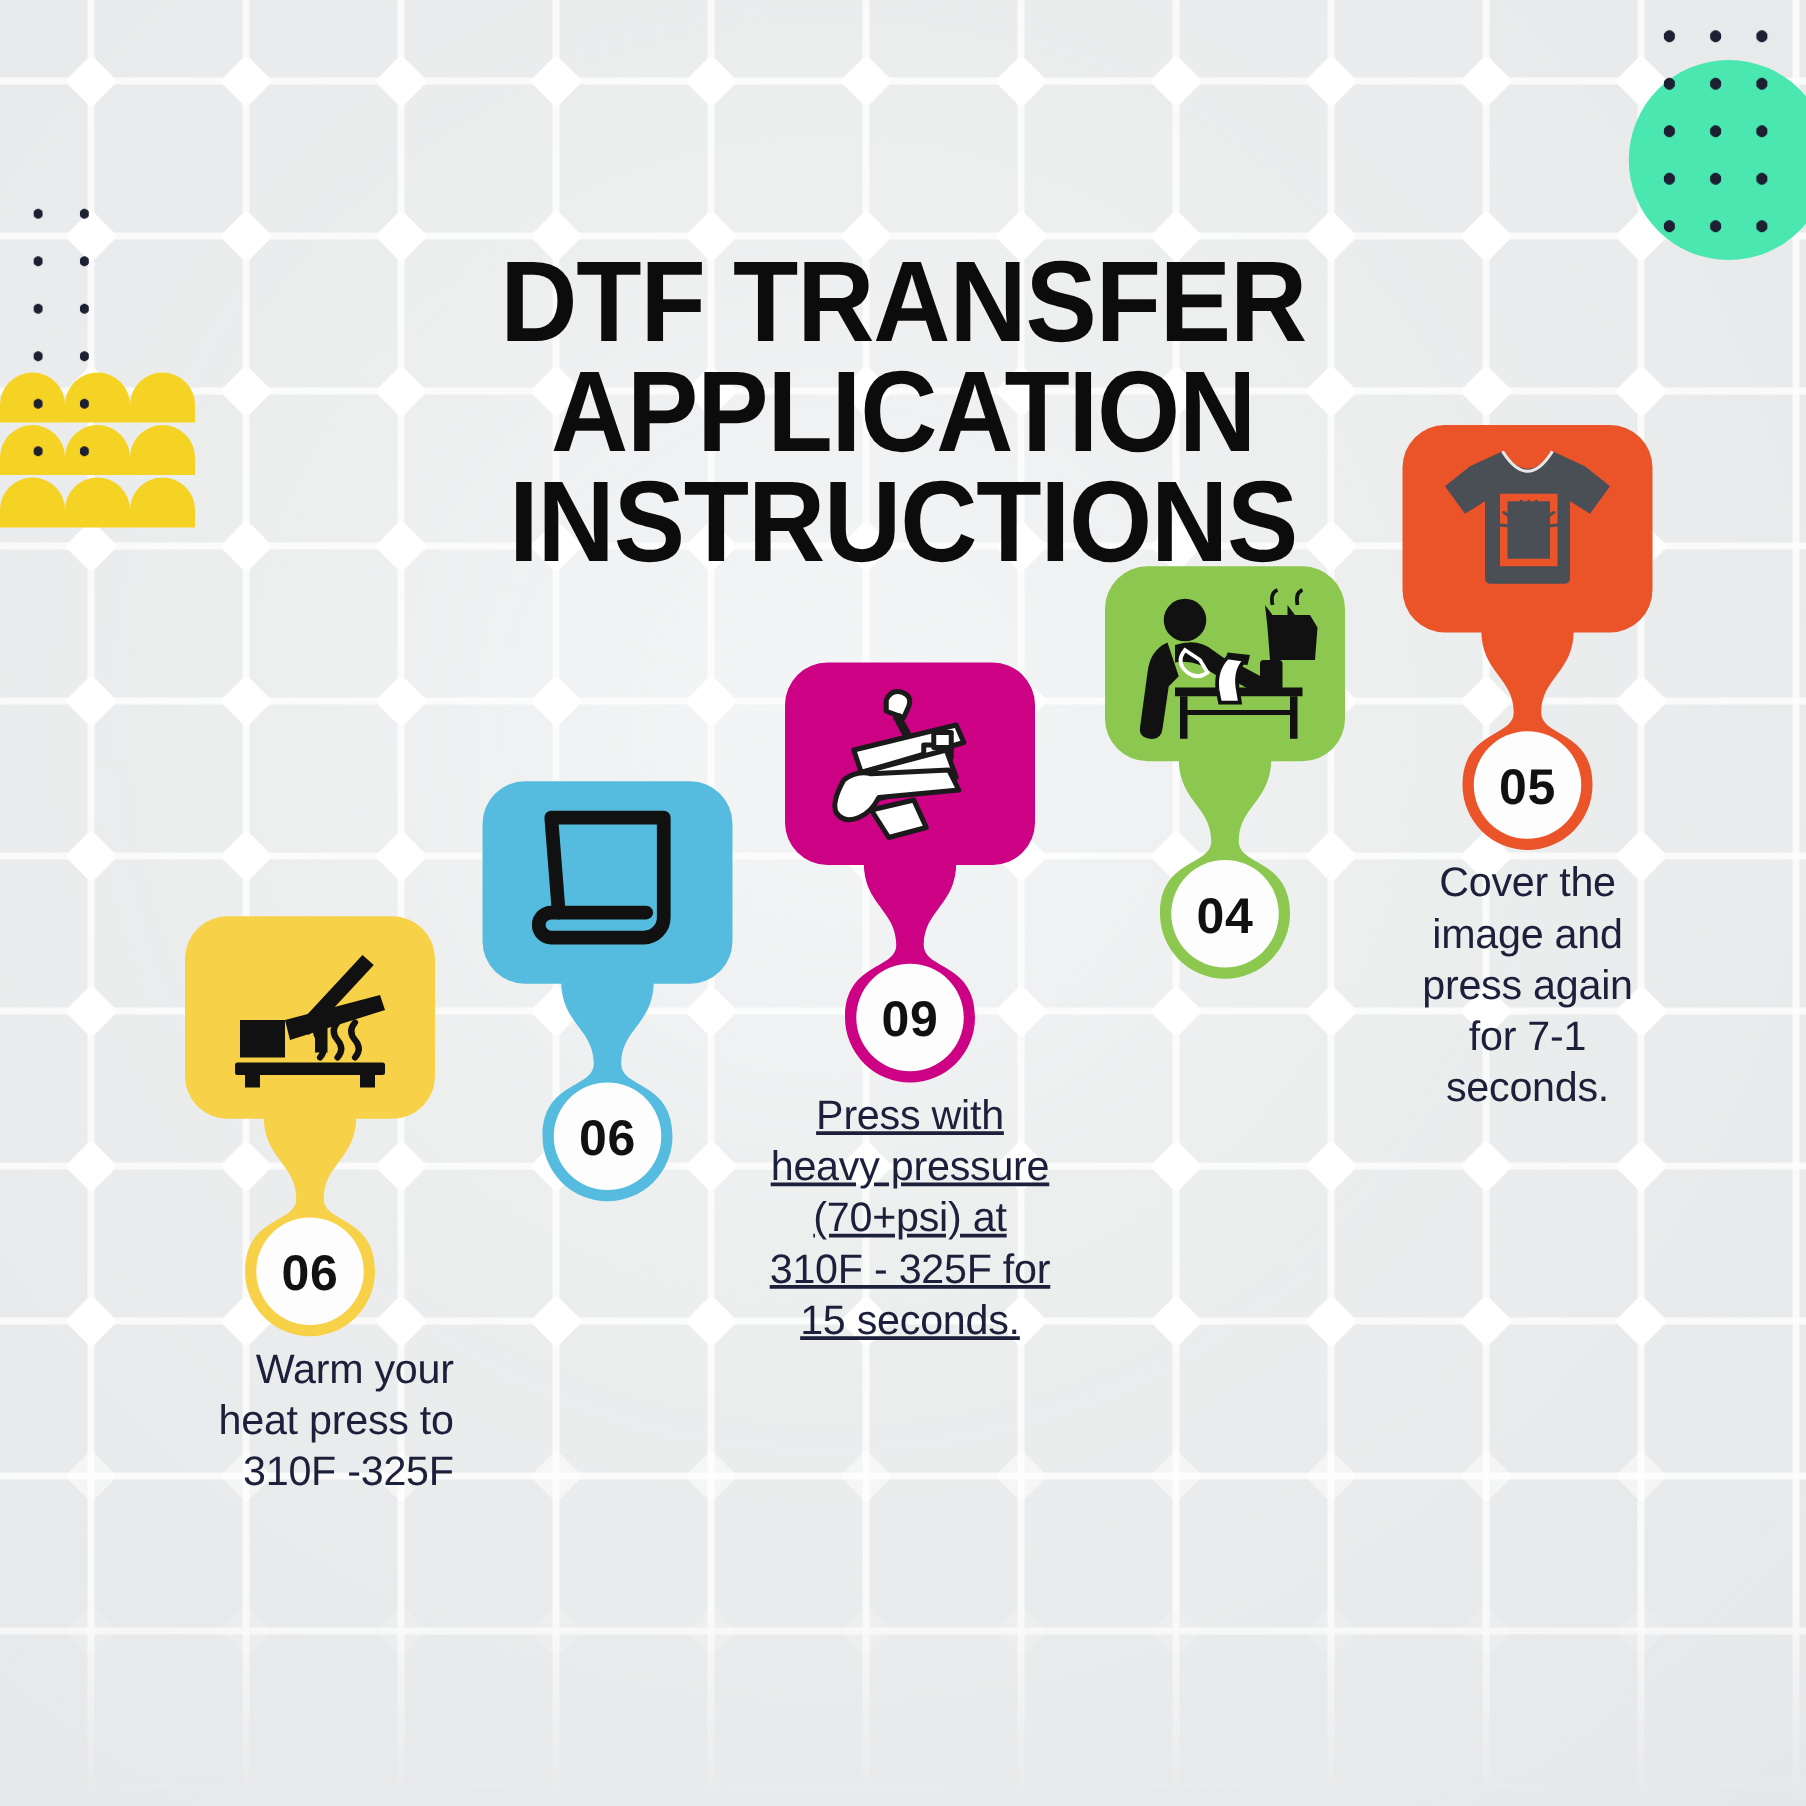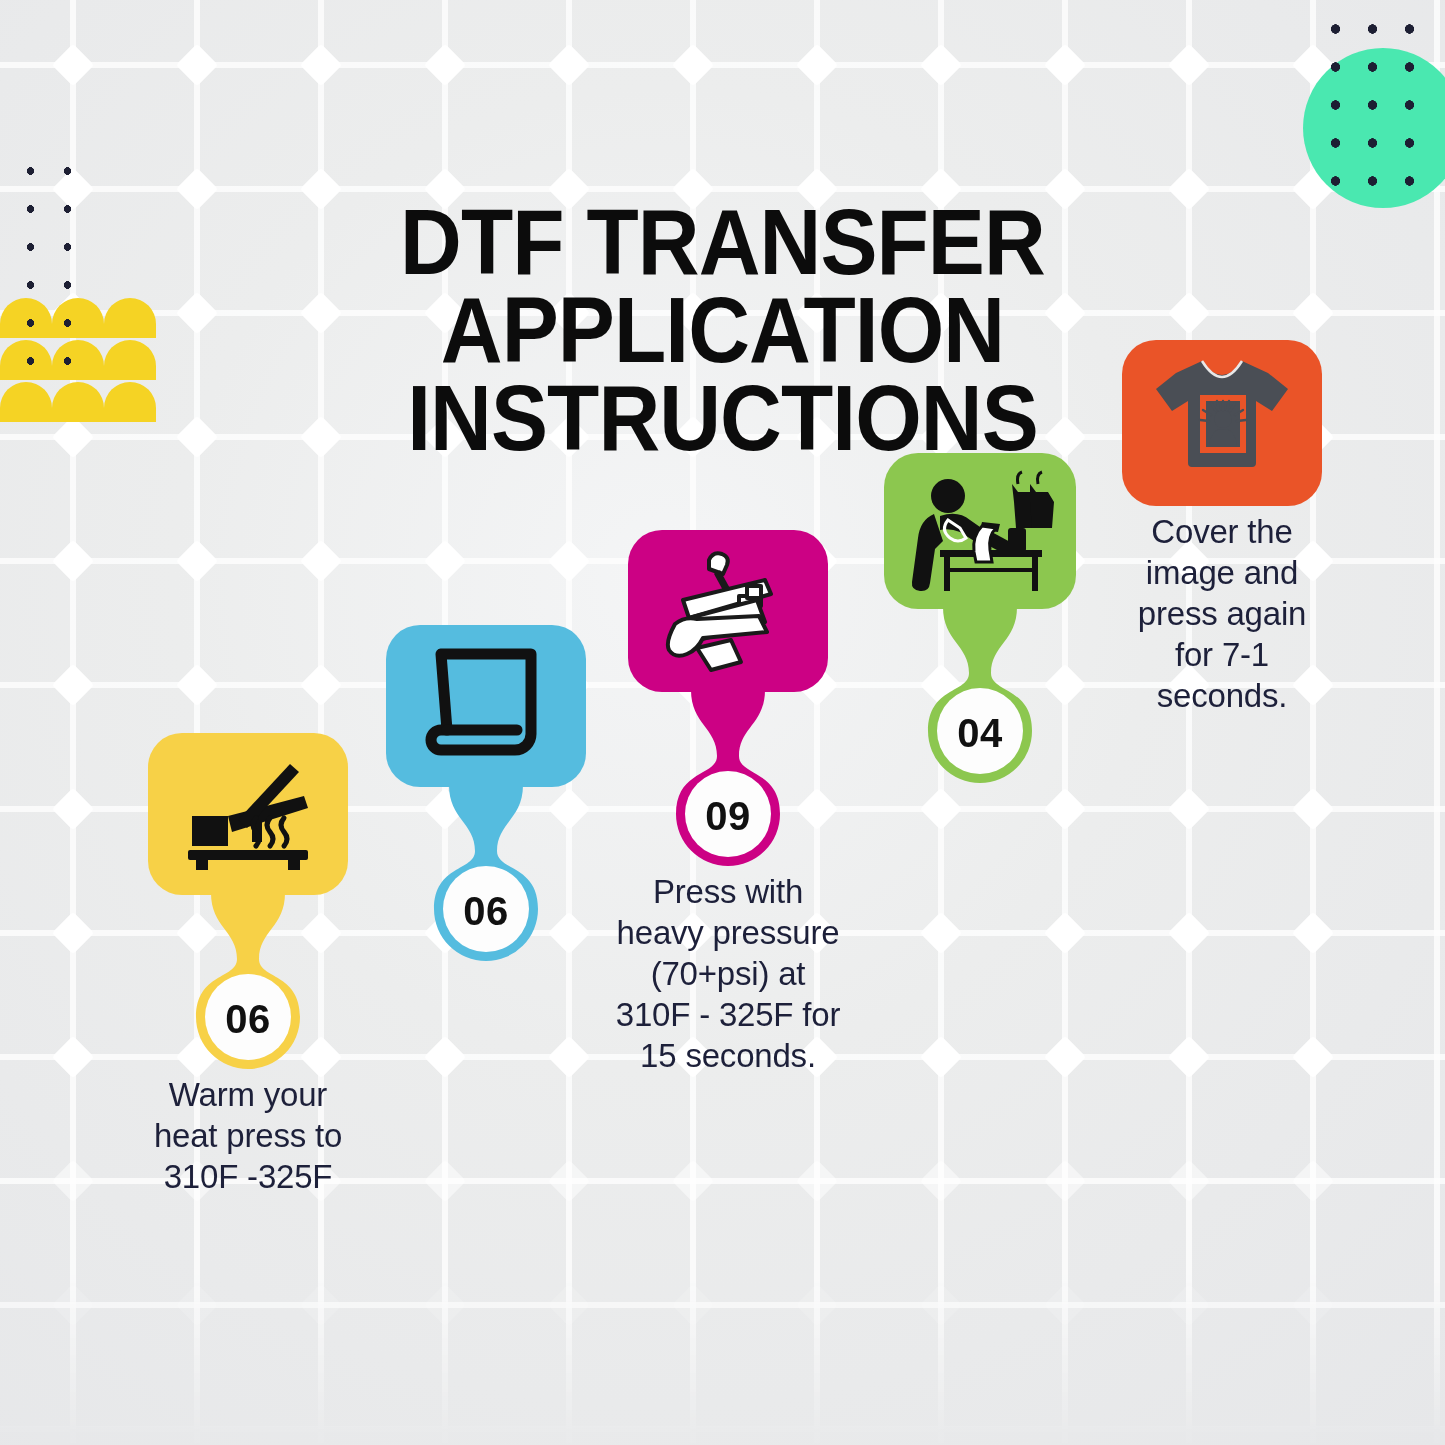--- a/index.html
+++ b/index.html
@@ -286,21 +286,21 @@
     C 87 34, 113 38, 113 66
     C 113 86, 72 80, 72 124
     A 52 52 0 1 0 176 124
     C 176 80, 135 86, 135 66
     C 135 38, 161 34, 161 0
     Z" fill="#F7D147"></path>
     <circle cx="124" cy="124" r="43" fill="#fdfdfd"></circle>
   </svg>
           <div class="num" style="top: 104px; font-size: 40px;">06</div>
         </div>
-        <div class="caption" style="width: 230px; margin-left: auto; margin-right: auto;">Warm your heat press to 310F -325F</div>
+        <div class="caption" style="width: 230px; margin-left: auto; margin-right: auto; text-align: right;">Warm your heat press to 310F -325F</div>
       </div>
       <div class="step" style="left: 362px; top: 625px;">
         <div class="tile" style="background: rgb(85, 188, 223); width: 200px; height: 162px;">
           <svg width="122" height="120" viewBox="0 0 122 120">
       <path d="M16 8 h90 v80 a16 16 0 0 1 -16 16 h-74 a10 10 0 0 1 0 -20 h6 z" fill="none" stroke="#111" stroke-width="11" stroke-linejoin="round"></path>
       <path d="M22 84 h70" stroke="#111" stroke-width="11" stroke-linecap="round"></path>
     </svg>
         </div>
         <div class="connector">
           <svg width="248" height="180" viewBox="0 0 248 180">
@@ -339,21 +339,21 @@
     C 87 34, 113 38, 113 66
     C 113 86, 72 80, 72 124
     A 52 52 0 1 0 176 124
     C 176 80, 135 86, 135 66
     C 135 38, 161 34, 161 0
     Z" fill="#CC0184"></path>
     <circle cx="124" cy="124" r="43" fill="#fdfdfd"></circle>
   </svg>
           <div class="num" style="top: 104px; font-size: 40px;">09</div>
         </div>
-        <div class="caption" style="width: 238px; margin-left: auto; margin-right: auto;">Press with heavy pressure (70+psi) at 310F - 325F for 15 seconds.</div>
+        <div class="caption" style="width: 238px; margin-left: auto; margin-right: auto; text-decoration: underline;">Press with heavy pressure (70+psi) at 310F - 325F for 15 seconds.</div>
       </div>
       <div class="step" style="left: 856px; top: 453px;">
         <div class="tile" style="background: rgb(140, 199, 79); width: 192px; height: 156px;">
           <svg width="152" height="126" viewBox="0 0 152 126">
       <g fill="#111">
         <circle cx="44" cy="28" r="17"></circle>
         <path d="M30 46 q-14 6 -16 24 l-6 44 q-1 8 8 9 q9 1 10 -8 l5 -34 l8 -8 z"></path>
         <path d="M36 48 q18 -6 30 4 l20 14 l-8 12 l-22 -14 q-10 -4 -20 -2z"></path>
         <path d="M44 52 q-8 10 2 18 q8 6 16 0 l-6 -10 z" fill="none" stroke="#fff" stroke-width="3"></path>
         <path d="M78 54 l18 2 l-2 8 l-18 -2z"></path>
@@ -404,17 +404,31 @@
         <path d="M65 62 l-8 -5"></path>
               <path d="M89 62 l8 -5"></path>
         <path d="M63 68 l-9 -1"></path>
               <path d="M91 68 l9 -1"></path>
         <path d="M73 57 l-2 -9"></path>
               <path d="M81 57 l2 -9"></path>
       </g>
       <rect x="60" y="48" width="34" height="46" fill="none" stroke="#EA5428" stroke-width="0"></rect>
     </svg>
         </div>
+        <div class="connector">
+          <svg width="248" height="180" viewBox="0 0 248 180">
+    <path d="
+    M 87 0
+    C 87 34, 113 38, 113 66
+    C 113 86, 72 80, 72 124
+    A 52 52 0 1 0 176 124
+    C 176 80, 135 86, 135 66
+    C 135 38, 161 34, 161 0
+    Z" fill="#EA5428"></path>
+    <circle cx="124" cy="124" r="43" fill="#fdfdfd"></circle>
+  </svg>
+          <div class="num" style="top: 104px; font-size: 40px;">05</div>
+        </div>
         <div class="caption" style="width: 200px; margin-left: auto; margin-right: auto;">Cover the image and press again for 7-1 seconds.</div>
       </div>
     </div>
 
 </div>
 
 </body></html>

